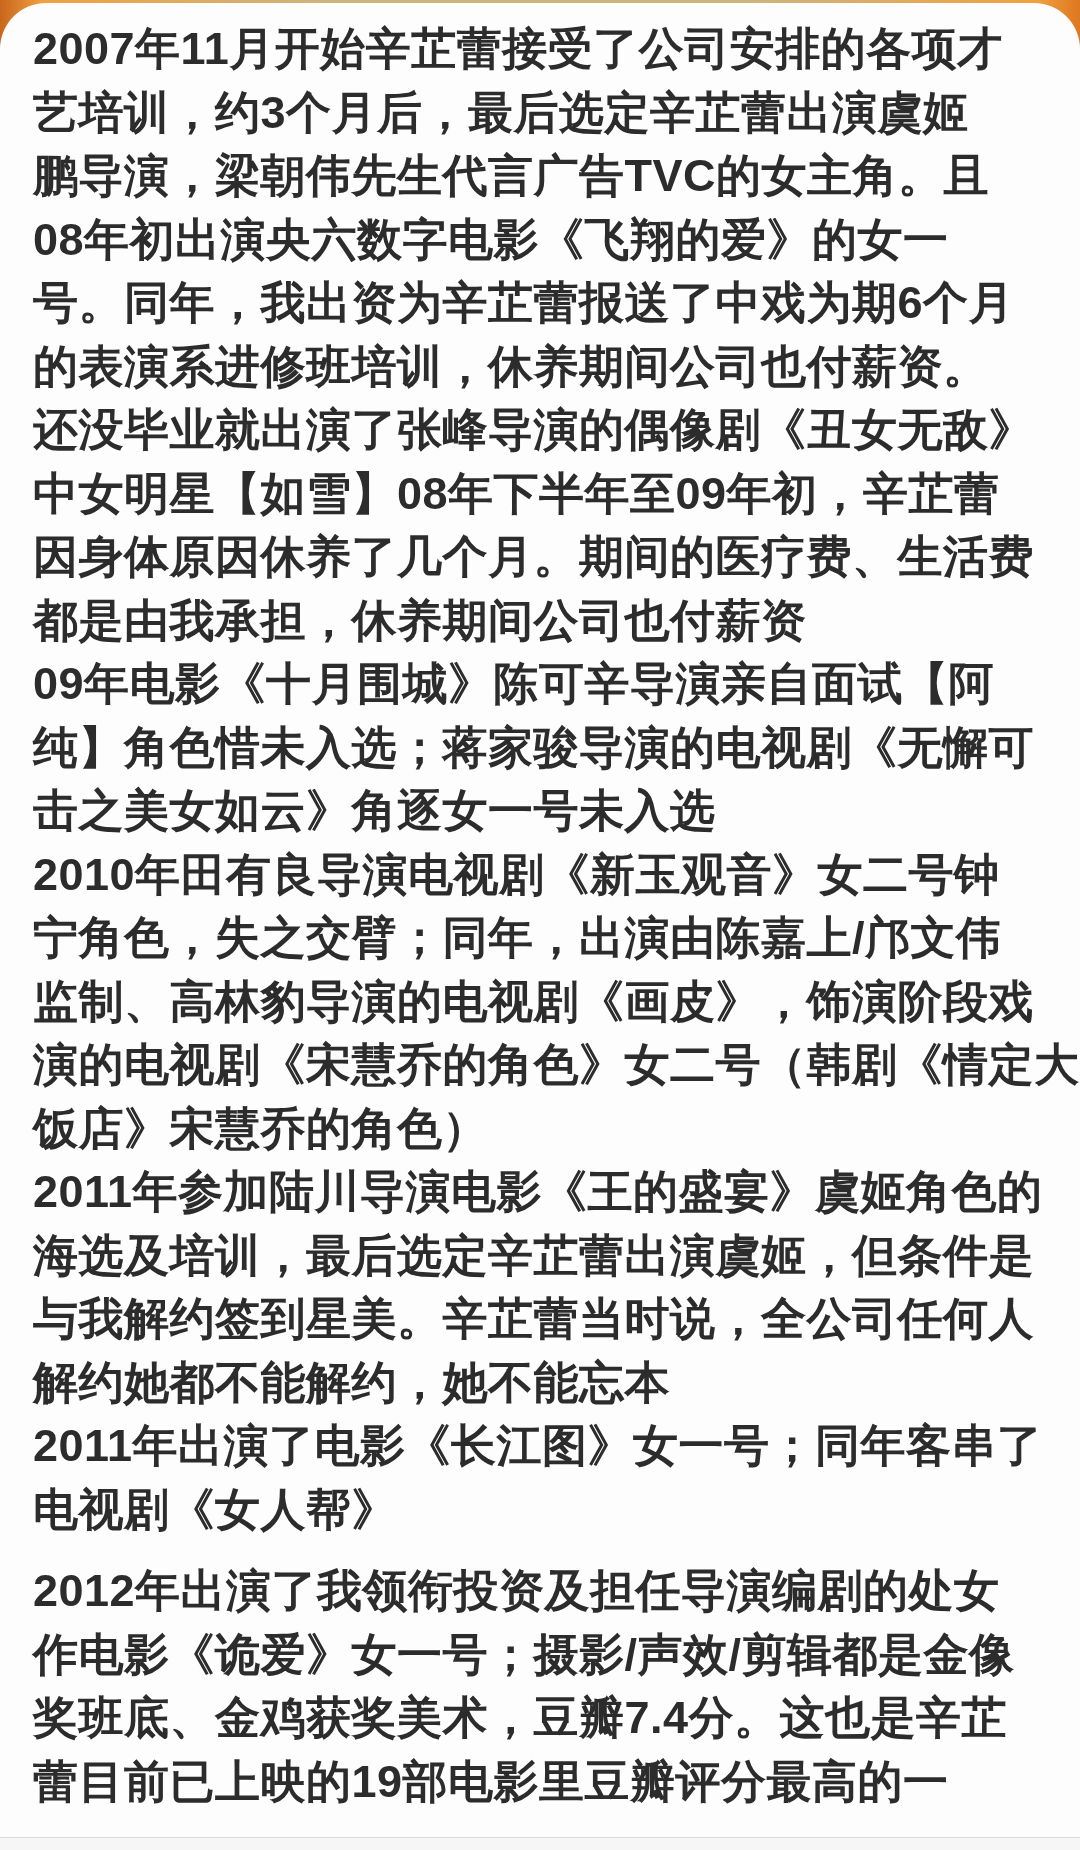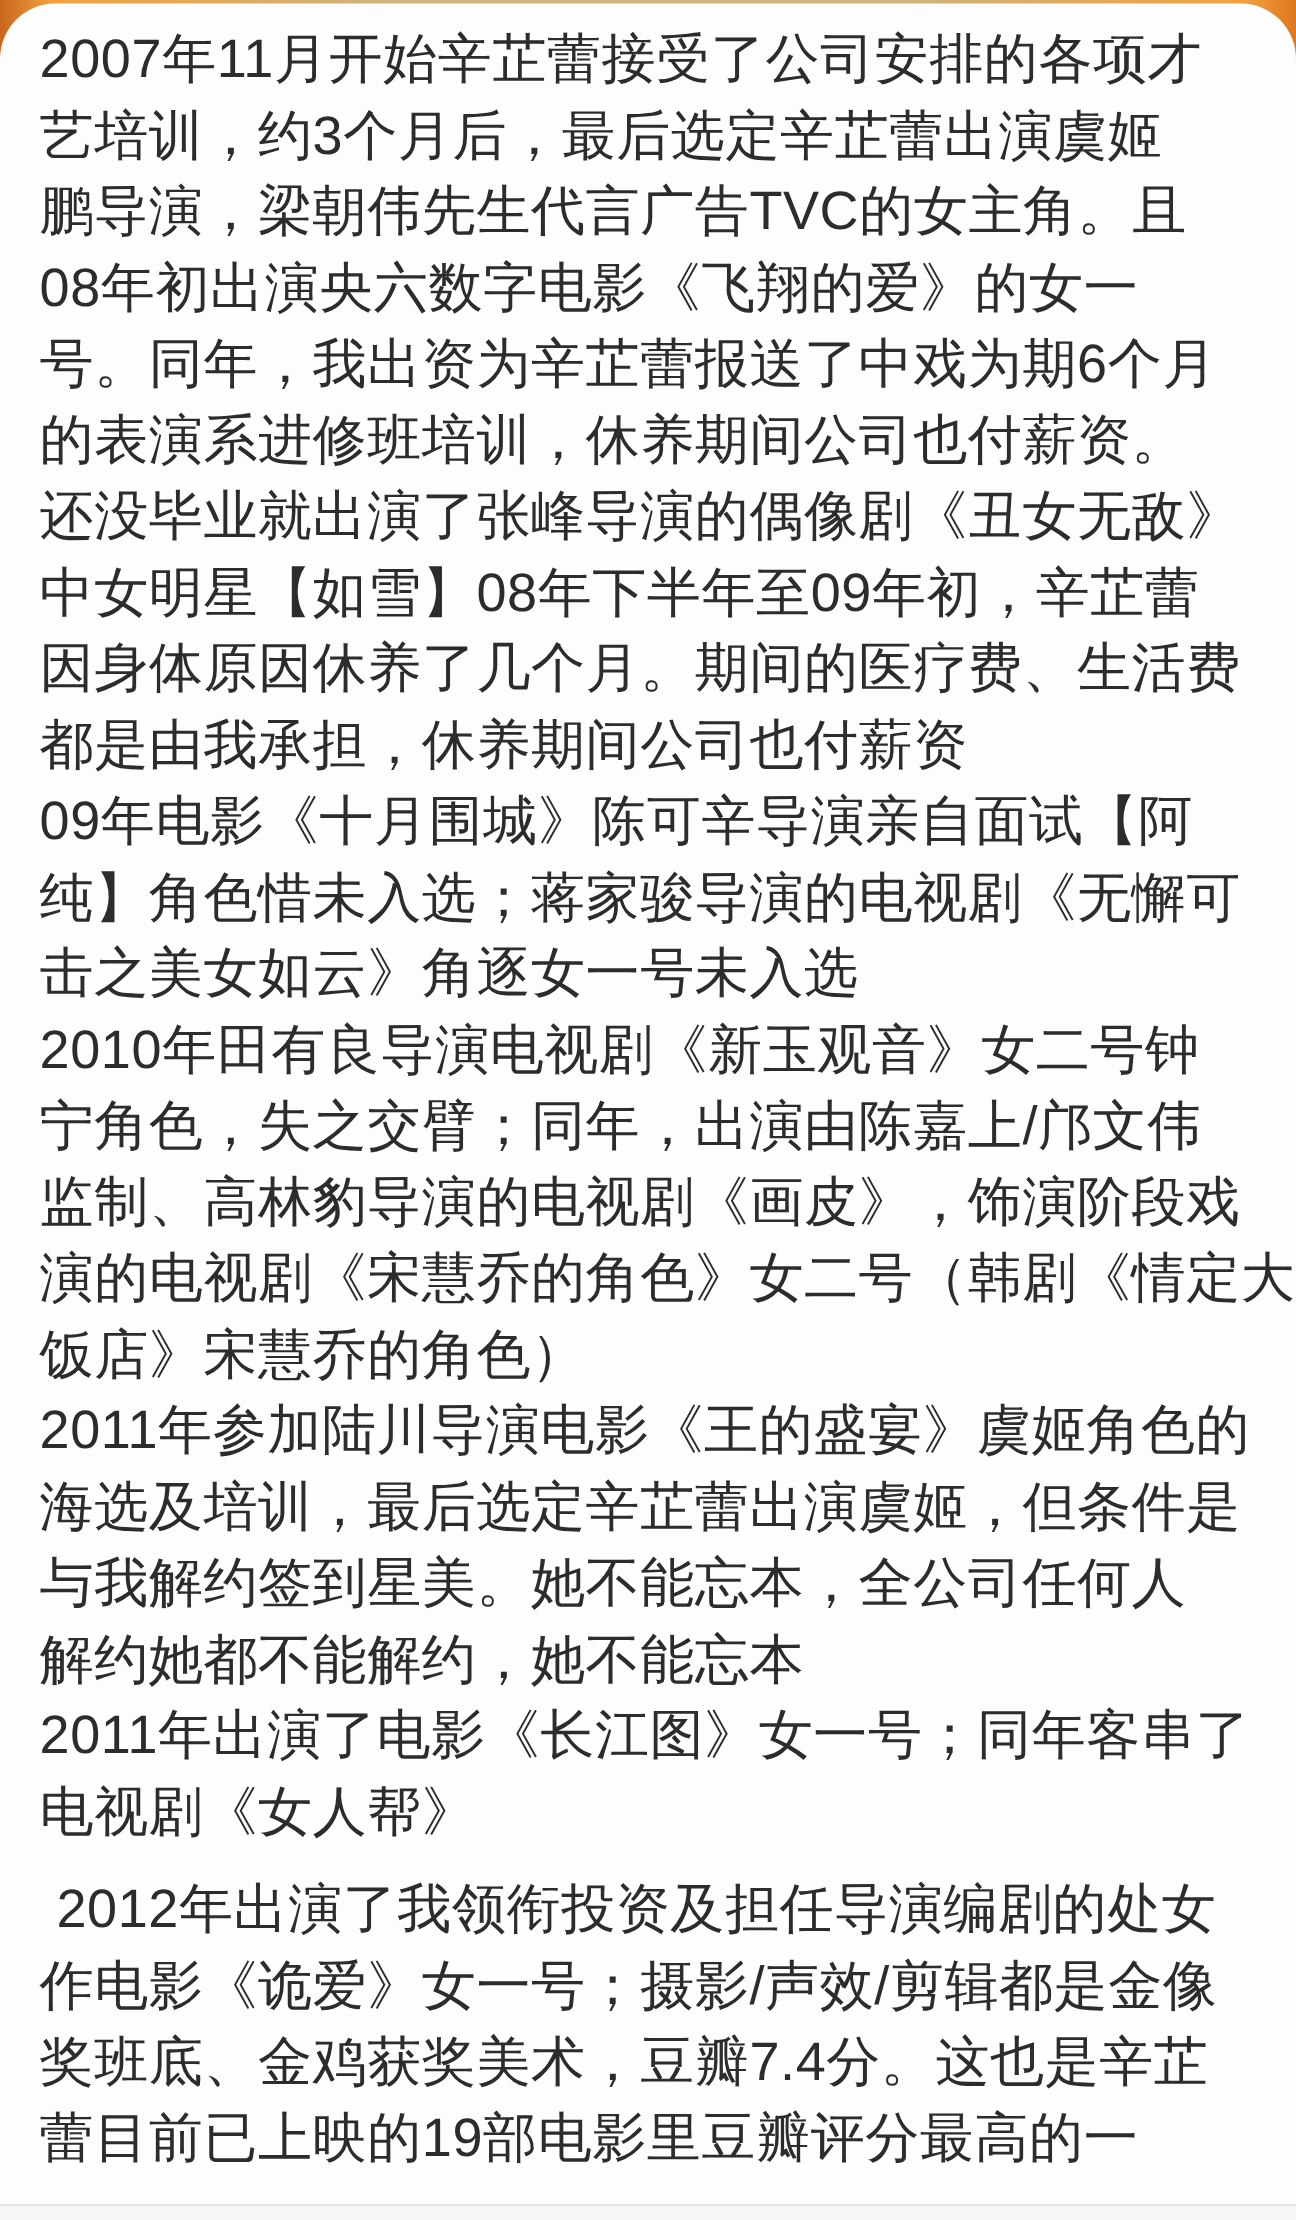--- a/index.html
+++ b/index.html
@@ -28,28 +28,27 @@
     border-radius: 46px 46px 0 0;
     overflow: hidden;
   }
   .text-wrap {
     padding: 14px 30px 0 33px;
   }
   .line {
     height: 63.5px;
     line-height: 63.5px;
     font-size: 45px;
-    font-weight: 400;
+    font-weight: 700;
     letter-spacing: 0.5px;
     color: #2c2c2c;
     white-space: nowrap;
   }
   .gap-before {
     margin-top: 18px;
-    margin-left: 14px;
   }
   .footer-strip {
     position: absolute;
     bottom: 0;
     left: 0;
     right: 0;
     height: 12px;
     background: #f6f6f6;
     border-top: 1px solid #d9d9d9;
     z-index: 5;
@@ -73,21 +72,21 @@
     <div class="line">09年电影《十月围城》陈可辛导演亲自面试【阿</div>
     <div class="line">纯】角色惜未入选；蒋家骏导演的电视剧《无懈可</div>
     <div class="line">击之美女如云》角逐女一号未入选</div>
     <div class="line">2010年田有良导演电视剧《新玉观音》女二号钟</div>
     <div class="line">宁角色，失之交臂；同年，出演由陈嘉上/邝文伟</div>
     <div class="line">监制、高林豹导演的电视剧《画皮》，饰演阶段戏</div>
     <div class="line">演的电视剧《宋慧乔的角色》女二号（韩剧《情定大</div>
     <div class="line">饭店》宋慧乔的角色）</div>
     <div class="line">2011年参加陆川导演电影《王的盛宴》虞姬角色的</div>
     <div class="line">海选及培训，最后选定辛芷蕾出演虞姬，但条件是</div>
-    <div class="line">与我解约签到星美。她不能忘本，全公司任何人</div>
+    <div class="line">与我解约签到星美。辛芷蕾当时说，全公司任何人</div>
     <div class="line">解约她都不能解约，她不能忘本</div>
     <div class="line">2011年出演了电影《长江图》女一号；同年客串了</div>
     <div class="line">电视剧《女人帮》</div>
     <div class="line gap-before">2012年出演了我领衔投资及担任导演编剧的处女</div>
     <div class="line">作电影《诡爱》女一号；摄影/声效/剪辑都是金像</div>
     <div class="line">奖班底、金鸡获奖美术，豆瓣7.4分。这也是辛芷</div>
     <div class="line">蕾目前已上映的19部电影里豆瓣评分最高的一</div>
   </div>
 </div>
 

